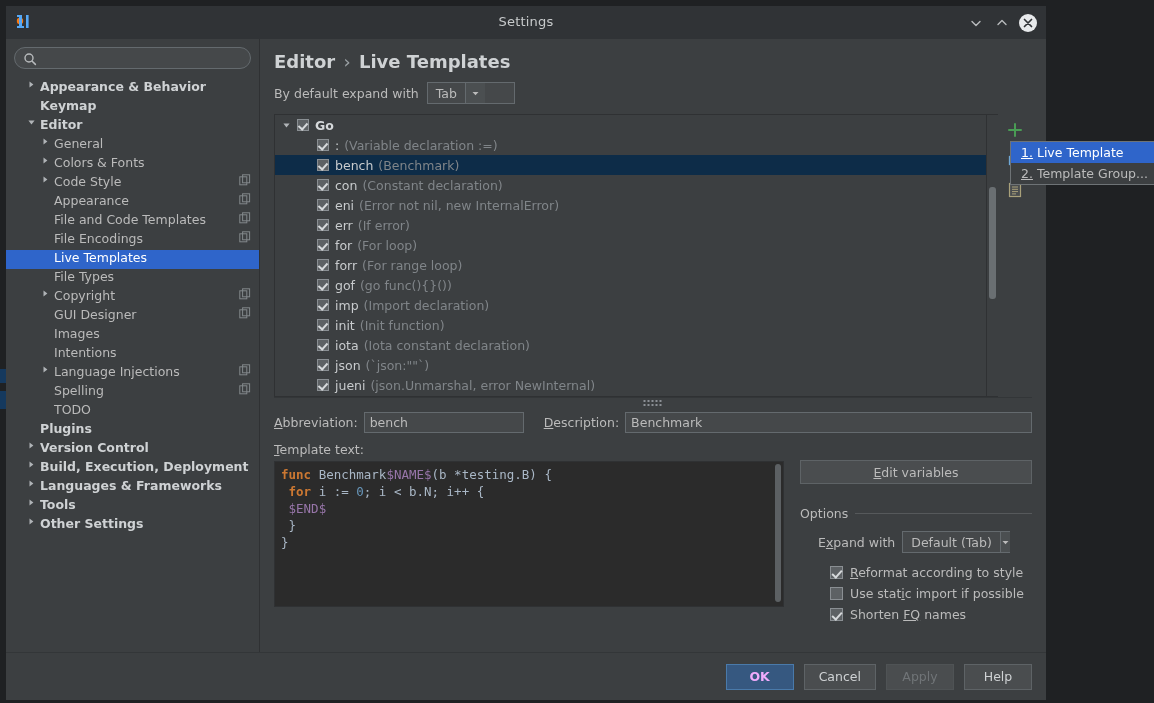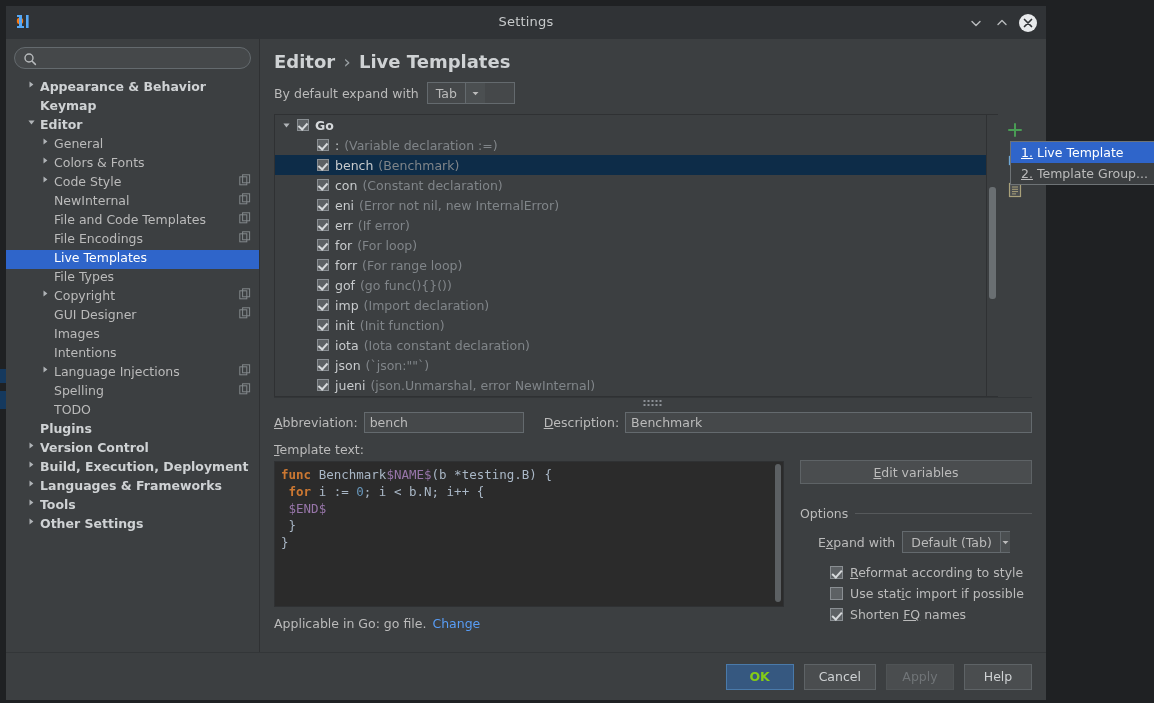--- a/index.html
+++ b/index.html
@@ -237,21 +237,21 @@
     flex: 0 0 48px; background: #3c3f41;
     display: flex; align-items: center; justify-content: flex-end;
     gap: 10px; padding-right: 14px; border-top: 1px solid #333638;
   }
   .fbtn {
     min-width: 68px; height: 26px; padding: 0 14px;
     border: 1px solid #5e6366; background: #4a4d4f; color: #cfd2d4;
     font-size: 12.5px; display: flex; align-items: center; justify-content: center;
     font-family: inherit; cursor: default;
   }
-  .fbtn.primary { background: #365880; border-color: #4a7aaa; color: #84cc16; font-weight: bold; }
+  .fbtn.primary { background: #365880; border-color: #4a7aaa; color: #f0abfc; font-weight: bold; }
   .fbtn.disabled { color: #707477; border-color: #4f5355; }
 
   
   #popup {
     position: absolute; left: 1004px; top: 135px; width: 150px;
     background: #3c3f41; border: 1px solid #6e7376; z-index: 50;
     font-size: 12.5px; padding: 0;
   }
   .pitem {
     height: 21px; display: flex; align-items: center; padding-left: 10px;
@@ -356,21 +356,21 @@
                 </svg>
               </span>
               <span class="lbl">Code Style</span>
               <span class="copyicon"><svg width="12" height="12" viewBox="0 0 12 12">
                   <rect x="0.8" y="2.8" width="7" height="8" fill="none" stroke="#9aa0a4" stroke-width="1"></rect>
                   <rect x="3.6" y="0.8" width="7" height="8" fill="none" stroke="#9aa0a4" stroke-width="1"></rect>
                 </svg></span>
             </div>
             <div class="tnode ind1">
               <span class="arrow none"></span>
-              <span class="lbl">NewInternal</span>
+              <span class="lbl">Appearance</span>
               <span class="copyicon"><svg width="12" height="12" viewBox="0 0 12 12">
                   <rect x="0.8" y="2.8" width="7" height="8" fill="none" stroke="#9aa0a4" stroke-width="1"></rect>
                   <rect x="3.6" y="0.8" width="7" height="8" fill="none" stroke="#9aa0a4" stroke-width="1"></rect>
                 </svg></span>
             </div>
             <div class="tnode ind1">
               <span class="arrow none"></span>
               <span class="lbl">File and Code Templates</span>
               <span class="copyicon"><svg width="12" height="12" viewBox="0 0 12 12">
                   <rect x="0.8" y="2.8" width="7" height="8" fill="none" stroke="#9aa0a4" stroke-width="1"></rect>
@@ -641,23 +641,20 @@
 
           <div id="tmpl-lower">
 
             <div id="tmpl-left">
               <div id="tmpl-label"><span class="u">T</span>emplate text:</div>
               <div id="code-wrap">
                 <div id="code"><div><span class="k-key">func </span><span class="k-pln">Benchmark</span><span class="k-fn">$NAME$</span><span class="k-pln">(b *testing.B) {</span></div><div><span class="k-pln"> </span><span class="k-key">for </span><span class="k-pln">i := </span><span class="k-num">0</span><span class="k-pln">; i &lt; b.N; i++ {</span></div><div><span class="k-pln"> </span><span class="k-fn">$END$</span></div><div><span class="k-pln"> }</span></div><div><span class="k-pln">}</span></div></div>
                 <div id="code-scroll">
                   <div id="code-thumb"></div>
                 </div>
-              </div>
-              <div id="applicable">
-                <span>Applicable in Go: go file.</span><a>Change</a>
               </div>
             </div>
 
             <div id="tmpl-right">
               <div class="btn"><span class="u">E</span>dit variables</div>
 
               <div id="opt-title-row">
                 <span id="opt-title">Options</span>
                 <span id="opt-line"></span>
               </div>

